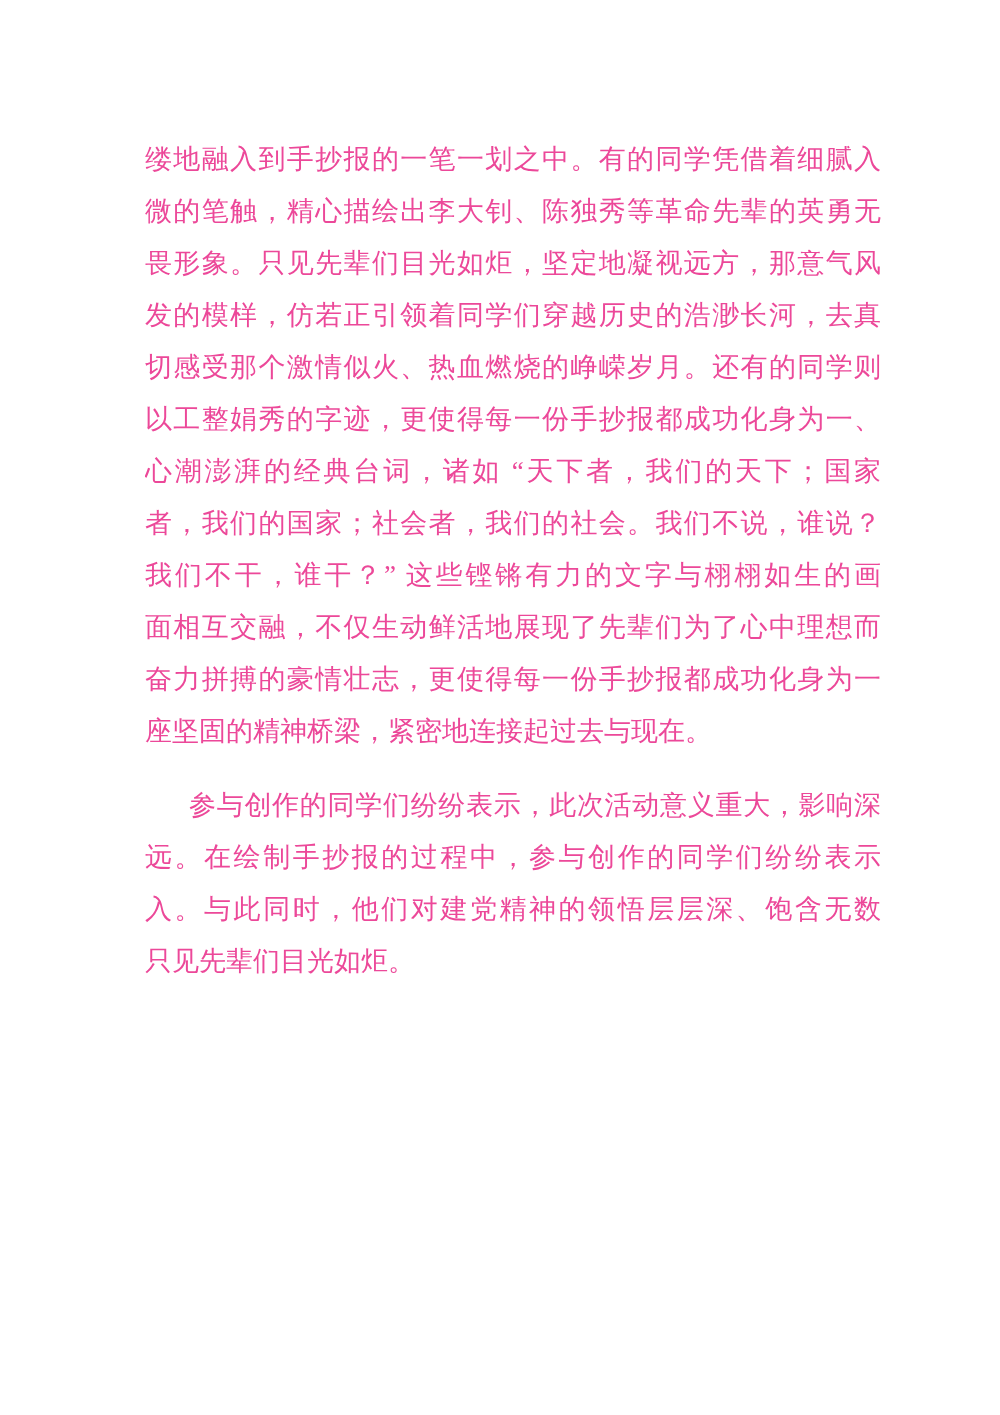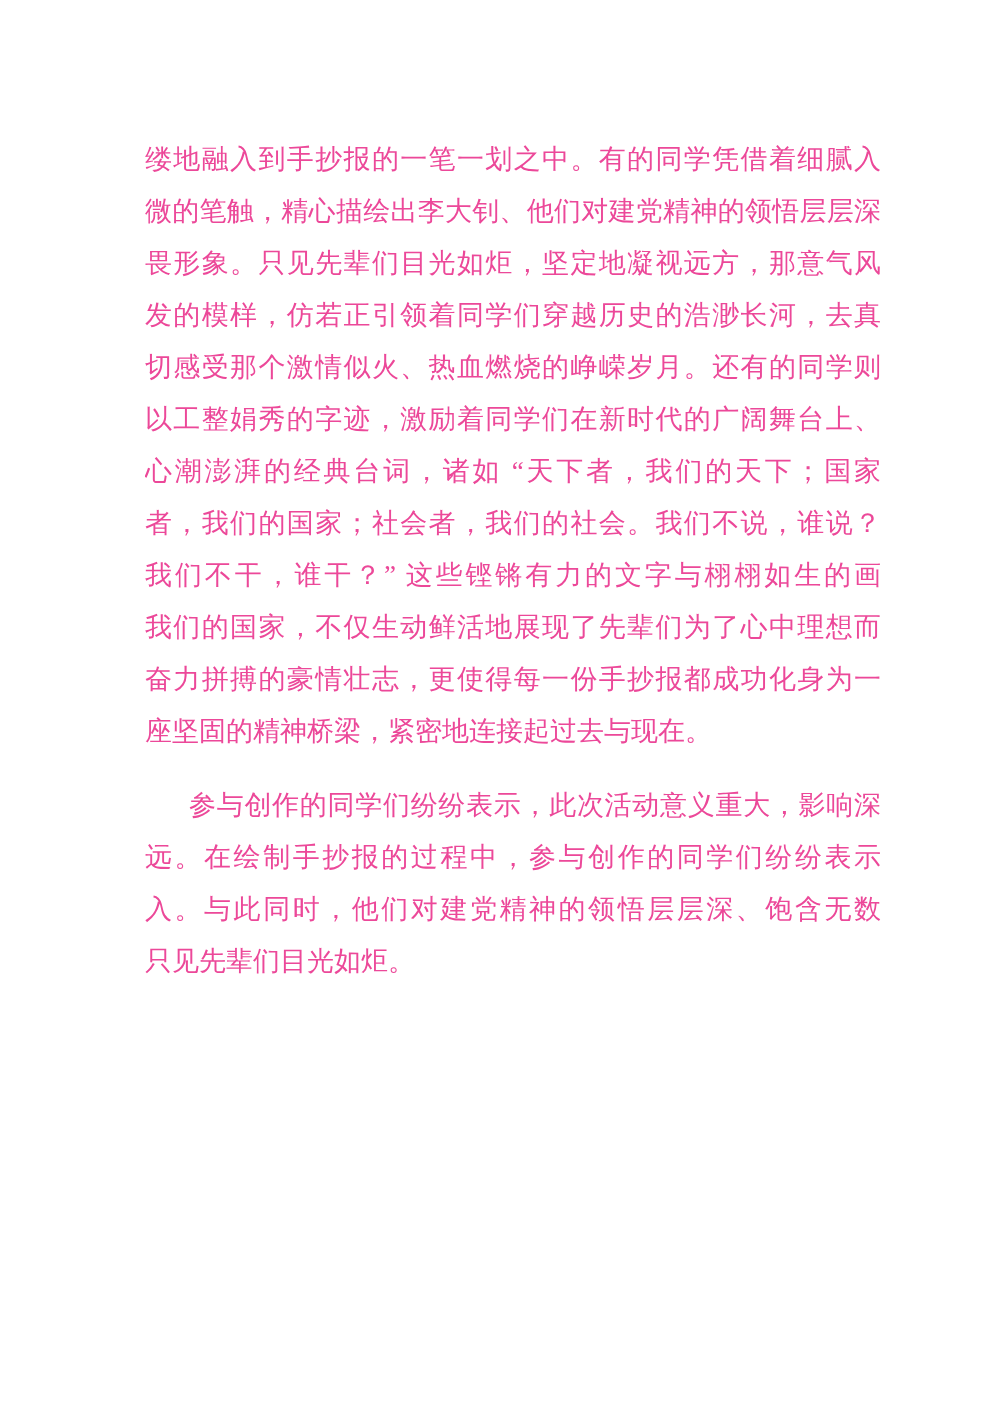--- a/index.html
+++ b/index.html
@@ -48,29 +48,29 @@
   }
 </style>
 </head>
 <body>
 
 <div class="page">
   <div class="text-block">
 
     <div class="para">
       <div class="line">缕地融入到手抄报的一笔一划之中。有的同学凭借着细腻入</div>
-      <div class="line">微的笔触，精心描绘出李大钊、他们对建党精神的领悟层层深</div>
+      <div class="line">微的笔触，精心描绘出李大钊、陈独秀等革命先辈的英勇无</div>
       <div class="line">畏形象。只见先辈们目光如炬，坚定地凝视远方，那意气风</div>
       <div class="line">发的模样，仿若正引领着同学们穿越历史的浩渺长河，去真</div>
       <div class="line">切感受那个激情似火、热血燃烧的峥嵘岁月。还有的同学则</div>
-      <div class="line">以工整娟秀的字迹，激励着同学们在新时代的广阔舞台上、</div>
+      <div class="line">以工整娟秀的字迹，更使得每一份手抄报都成功化身为一、</div>
       <div class="line">心潮澎湃的经典台词，诸如 “天下者，我们的天下；国家</div>
       <div class="line">者，我们的国家；社会者，我们的社会。我们不说，谁说？</div>
       <div class="line">我们不干，谁干？” 这些铿锵有力的文字与栩栩如生的画</div>
-      <div class="line">我们的国家，不仅生动鲜活地展现了先辈们为了心中理想而</div>
+      <div class="line">面相互交融，不仅生动鲜活地展现了先辈们为了心中理想而</div>
       <div class="line">奋力拼搏的豪情壮志，更使得每一份手抄报都成功化身为一</div>
       <div class="line last">座坚固的精神桥梁，紧密地连接起过去与现在。</div>
     </div>
 
     <div class="para">
       <div class="line indent">参与创作的同学们纷纷表示，此次活动意义重大，影响深</div>
       <div class="line">远。在绘制手抄报的过程中，参与创作的同学们纷纷表示</div>
       <div class="line">入。与此同时，他们对建党精神的领悟层层深、饱含无数</div>
       <div class="line last">只见先辈们目光如炬。</div>
     </div>

